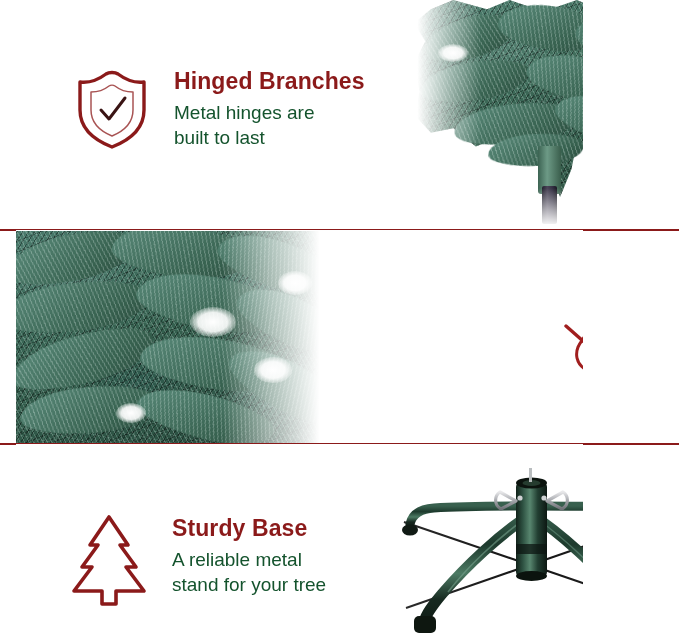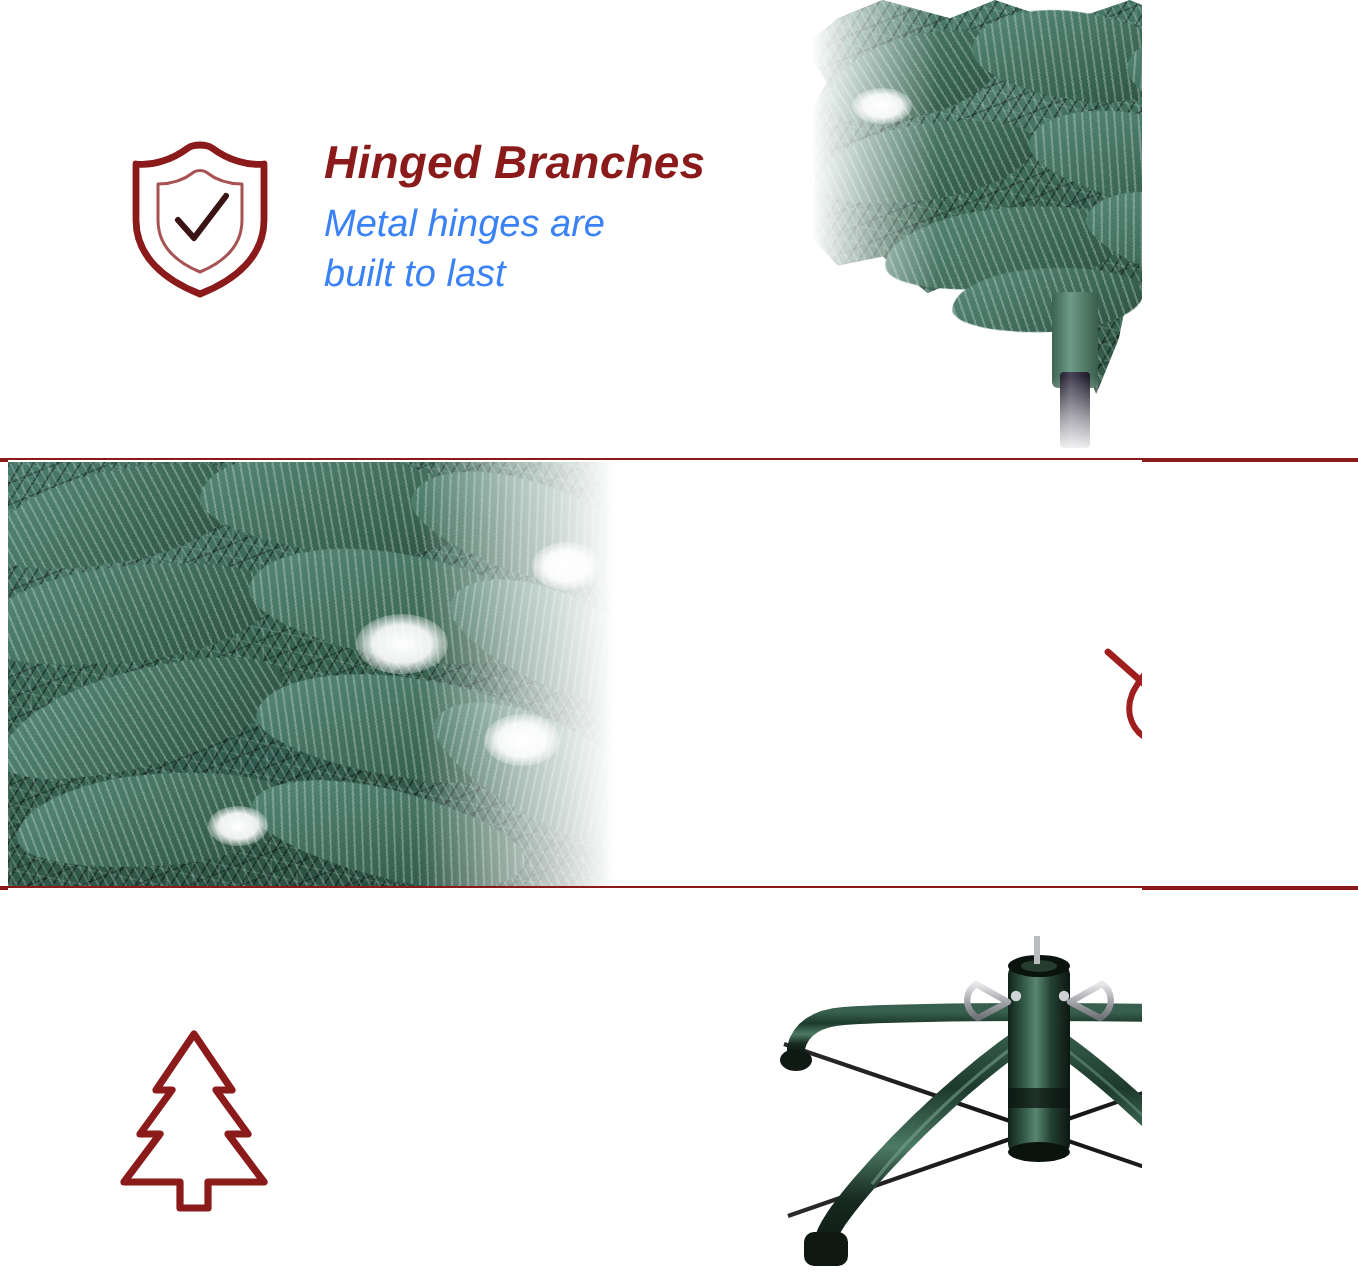--- a/index.html
+++ b/index.html
@@ -16,25 +16,24 @@
     position: relative;
     width: 679px;
     height: 637px;
     background: #ffffff;
     overflow: hidden;
   }
 
   
   .panel {
     position: absolute;
-    left: 4px;
+    left: 16px;
     width: 567px;
     overflow: hidden;
     background: #ffffff;
-    font-style: italic;
   }
   #panel-hinged { top: 0; height: 230px; }
   #panel-pvc    { top: 230px; height: 214px; }
   #panel-base   { top: 444px; height: 193px; }
 
   .divider {
     position: absolute;
     left: 0;
     width: 679px;
     height: 2px;
@@ -48,21 +47,21 @@
   .feature-title {
     color: #8B1A1A;
     font-size: 23px;
     font-weight: bold;
     letter-spacing: 0.1px;
     line-height: 1.15;
     margin: 0 0 7px 0;
     white-space: nowrap;
   }
   .feature-desc {
-    color: #3b82f6;
+    color: #14532d;
     font-size: 19px;
     font-weight: normal;
     line-height: 1.28;
     margin: 0;
     white-space: pre-line;
   }
 
   #text-hinged { left: 158px; top: 68px; text-align: left; }
   #text-pvc    { left: 318px; top: 290px; width: 206px; text-align: right; }
   #text-base   { left: 156px; top: 515px; text-align: left; }
@@ -270,20 +269,25 @@
 
     <div class="icon" id="icon-tree" style="top:68px;">
       <svg viewBox="0 0 82 96" width="82" height="96" fill="none">
         <path d="M41 5
                  L60 33 L52 33 L68 55 L58 55 L76 79
                  L48 79 L48 92 L34 92 L34 79 L6 79
                  L24 55 L14 55 L30 33 L22 33 Z" stroke="#8B1A1A" stroke-width="3.6" stroke-linejoin="round" stroke-linecap="round" fill="none"></path>
       </svg>
     </div>
 
+    <div class="text-block" id="text-base" style="top:71px;">
+      <p class="feature-title">Sturdy Base</p>
+      <p class="feature-desc">A reliable metal
+stand for your tree</p>
+    </div>
 
     <div class="photo" id="photo-stand" style="top:18px;">
       <svg viewBox="0 0 327 175" width="327" height="175">
         <defs>
           <linearGradient id="legGrad" x1="0" y1="0" x2="0" y2="1">
             <stop offset="0%" stop-color="#38604e"></stop>
             <stop offset="28%" stop-color="#1d3a2d"></stop>
             <stop offset="55%" stop-color="#4c7a63"></stop>
             <stop offset="80%" stop-color="#16281f"></stop>
             <stop offset="100%" stop-color="#101d16"></stop>

